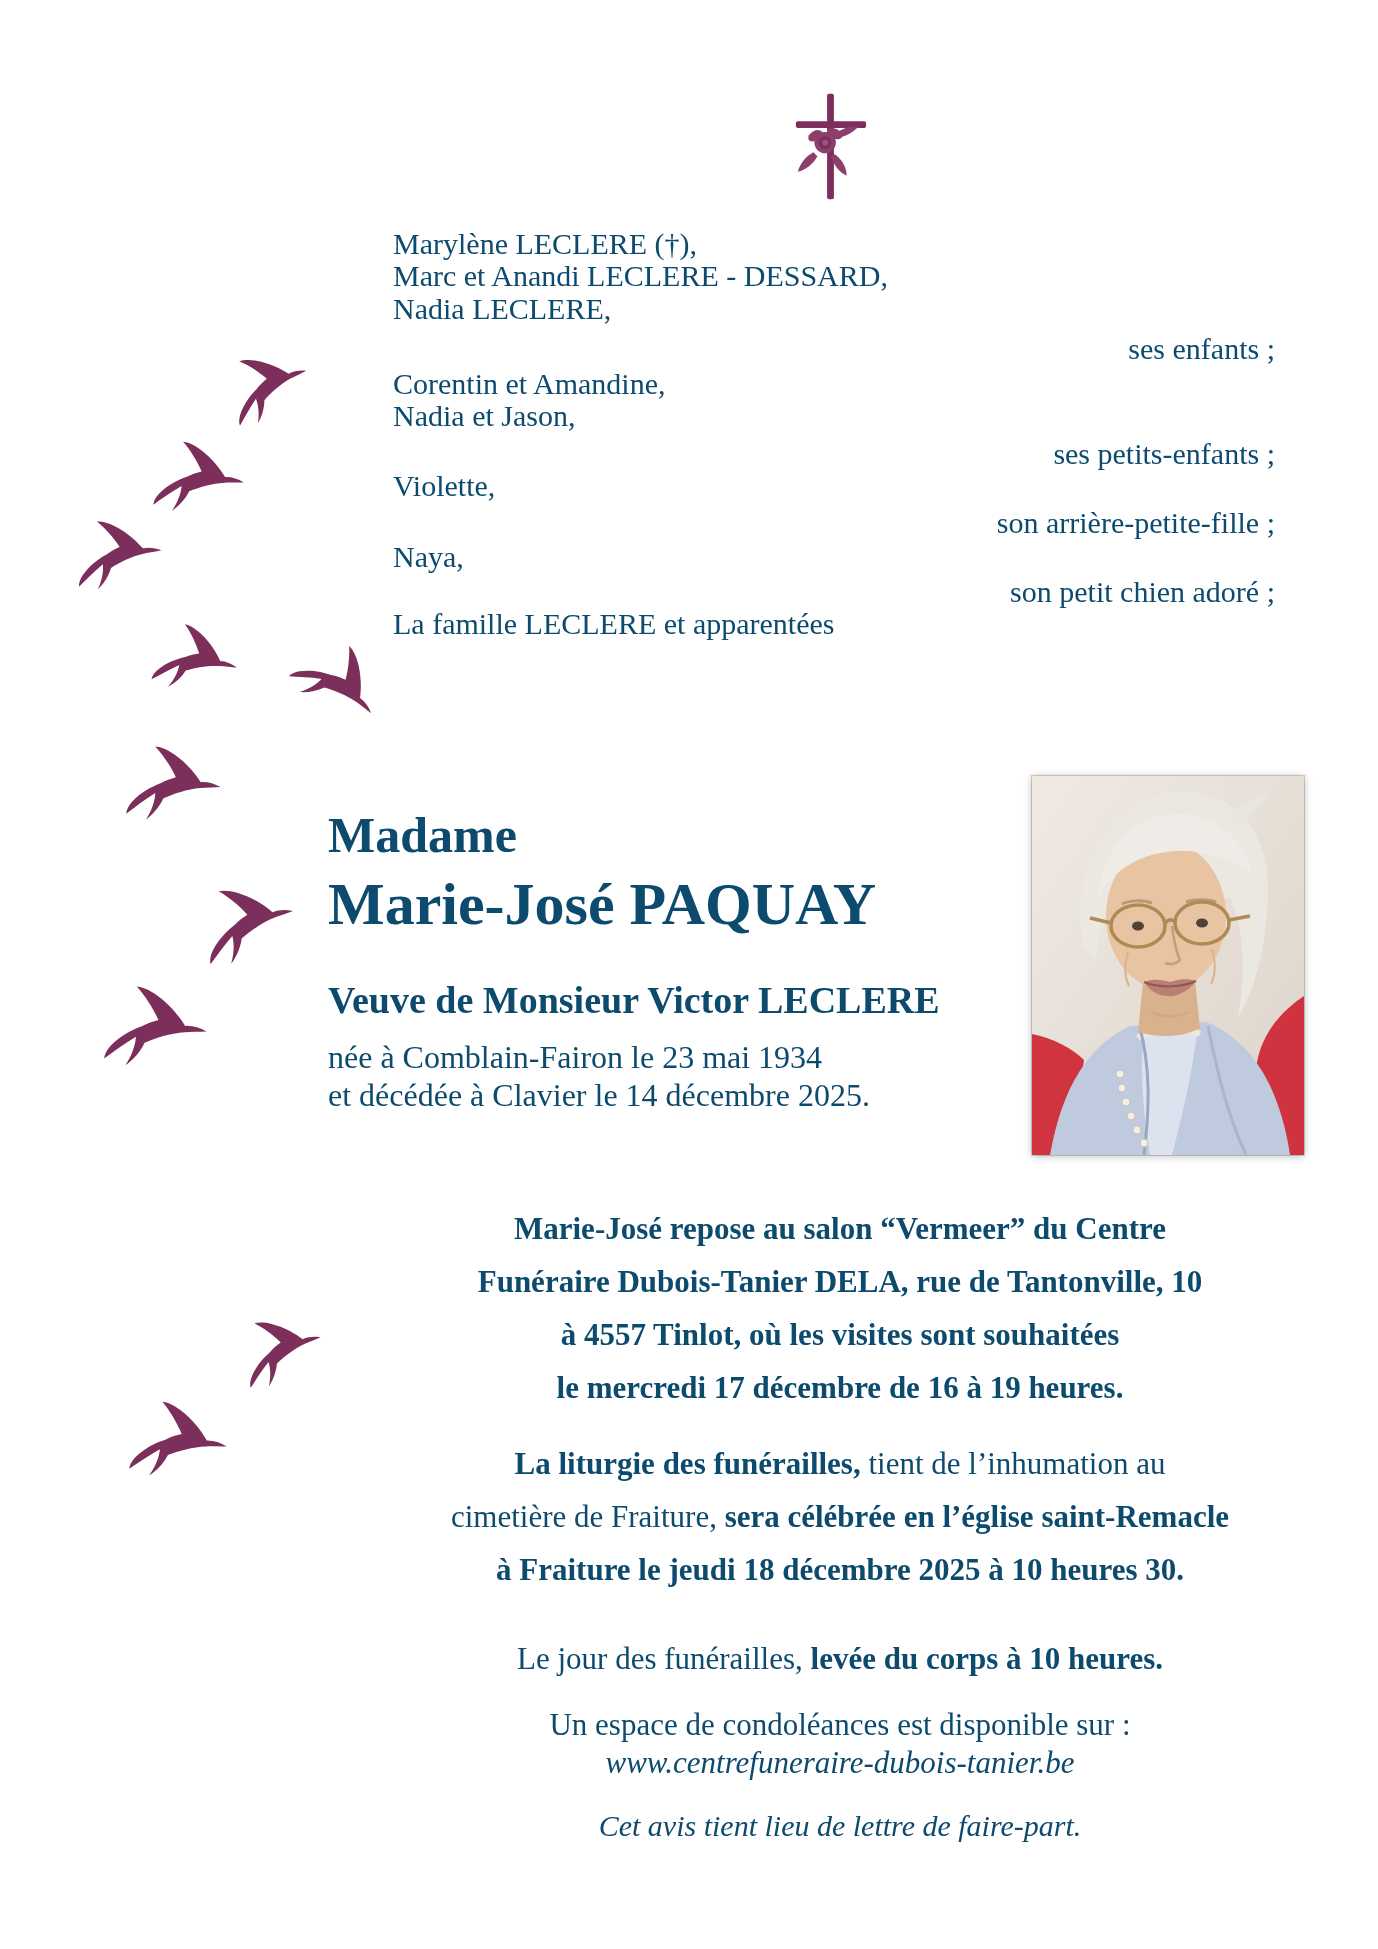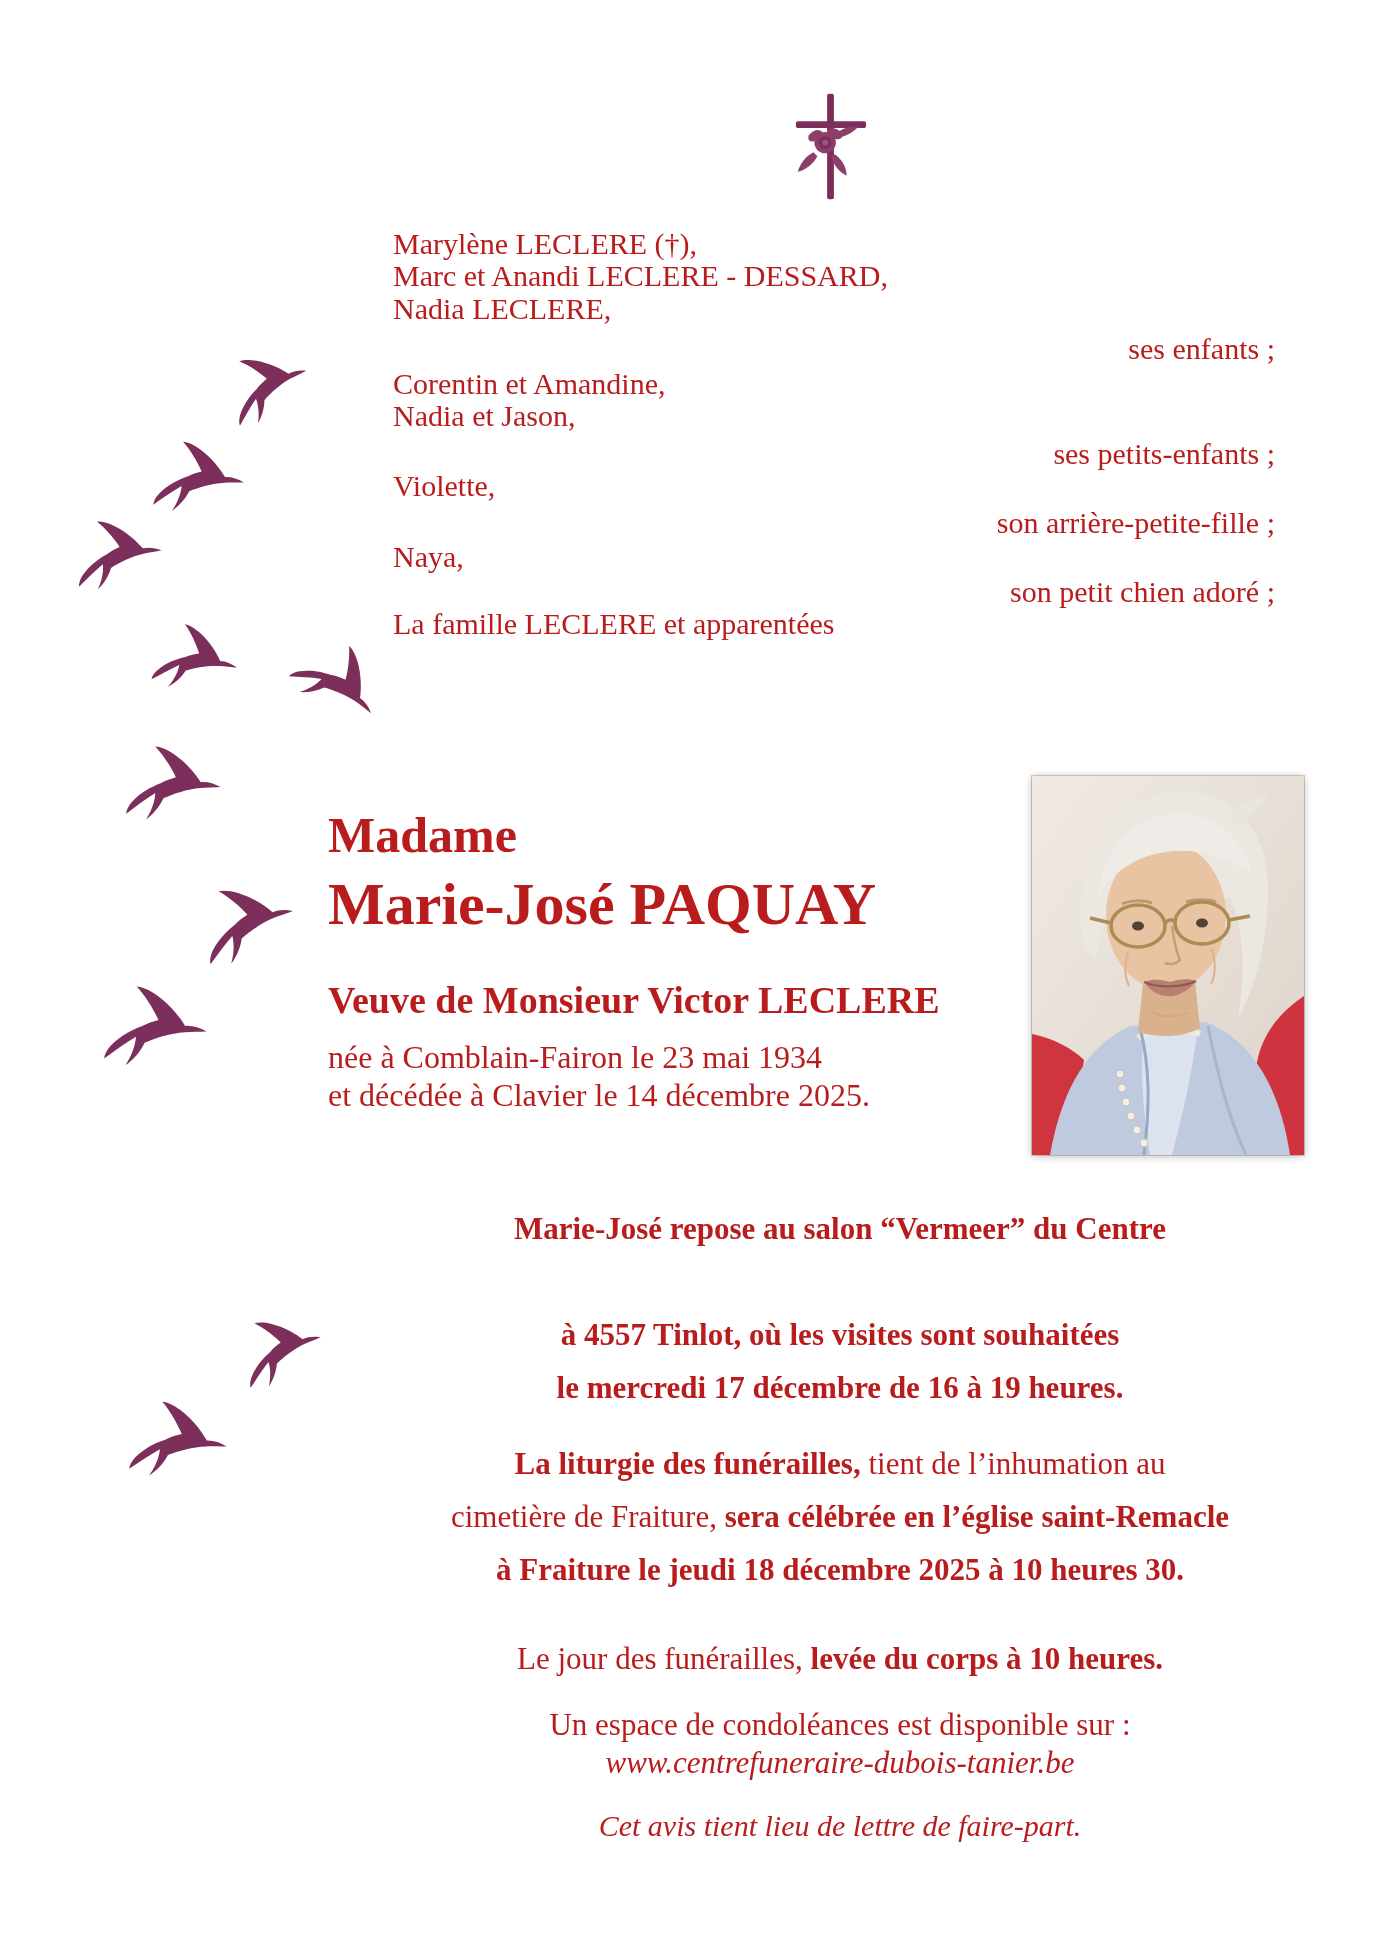--- a/index.html
+++ b/index.html
@@ -1,21 +1,21 @@
 <!DOCTYPE html>
 <html><head>
 <meta charset="utf-8">
 <style>
   html,body{margin:0;padding:0;background:#fff;}
   .page{
     position:relative;
     width:1378px;height:1949px;
     background:#ffffff;
     font-family:"Liberation Serif","DejaVu Serif",serif;
-    color:#b91c1c;
+    color:#0c4a6e;
     overflow:hidden;
   }
   .line{position:absolute;white-space:nowrap;line-height:1.08;}
   .fam{left:393px;font-size:30px;}
   .rel{right:103px;font-size:30px;text-align:right;}
   .center-wide{left:390px;width:900px;text-align:center;white-space:nowrap;}
   .center-name{left:328px;width:800px;text-align:left;white-space:nowrap;}
   .b{font-weight:bold;}
   .i{font-style:italic;}
   .fs30{font-size:30px;}
@@ -194,20 +194,21 @@
 
       <path d="M112,206 C122,202 132,204 138,206 C146,203 156,202 164,205 C156,216 144,221 136,220 C126,220 117,214 112,206 Z" fill="#b97f72"></path>
       <path d="M112,206 C126,212 150,212 164,205" stroke="#8f5a4e" stroke-width="2" fill="none"></path>
 
       <path d="M96,176 C92,190 92,200 97,210" stroke="#dcb28d" stroke-width="2" fill="none"></path>
       <path d="M180,173 C184,187 184,198 179,208" stroke="#dcb28d" stroke-width="2" fill="none"></path>
     </svg>
   </div>
 
   <div class="line center-wide b fs31" style="top:1212px">Marie-José repose au salon “Vermeer” du Centre</div>
+  <div class="line center-wide b fs31" style="top:1265px">Funéraire Dubois-Tanier DELA, rue de Tantonville, 10</div>
   <div class="line center-wide b fs31" style="top:1318px">à 4557 Tinlot, où les visites sont souhaitées</div>
   <div class="line center-wide b fs31" style="top:1371px">le mercredi 17 décembre de 16 à 19 heures.</div>
 
   <div class="line center-wide fs31" style="top:1447px"><span class="b">La liturgie des funérailles,</span><span> tient de l’inhumation au</span></div>
   <div class="line center-wide fs31" style="top:1500px"><span>cimetière de Fraiture, </span><span class="b">sera célébrée en l’église saint-Remacle</span></div>
   <div class="line center-wide b fs31" style="top:1553px">à Fraiture le jeudi 18 décembre 2025 à 10 heures 30.</div>
 
   <div class="line center-wide fs31" style="top:1642px"><span>Le jour des funérailles, </span><span class="b">levée du corps à 10 heures.</span></div>
 
   <div class="line center-wide fs31" style="top:1708px">Un espace de condoléances est disponible sur :</div>

